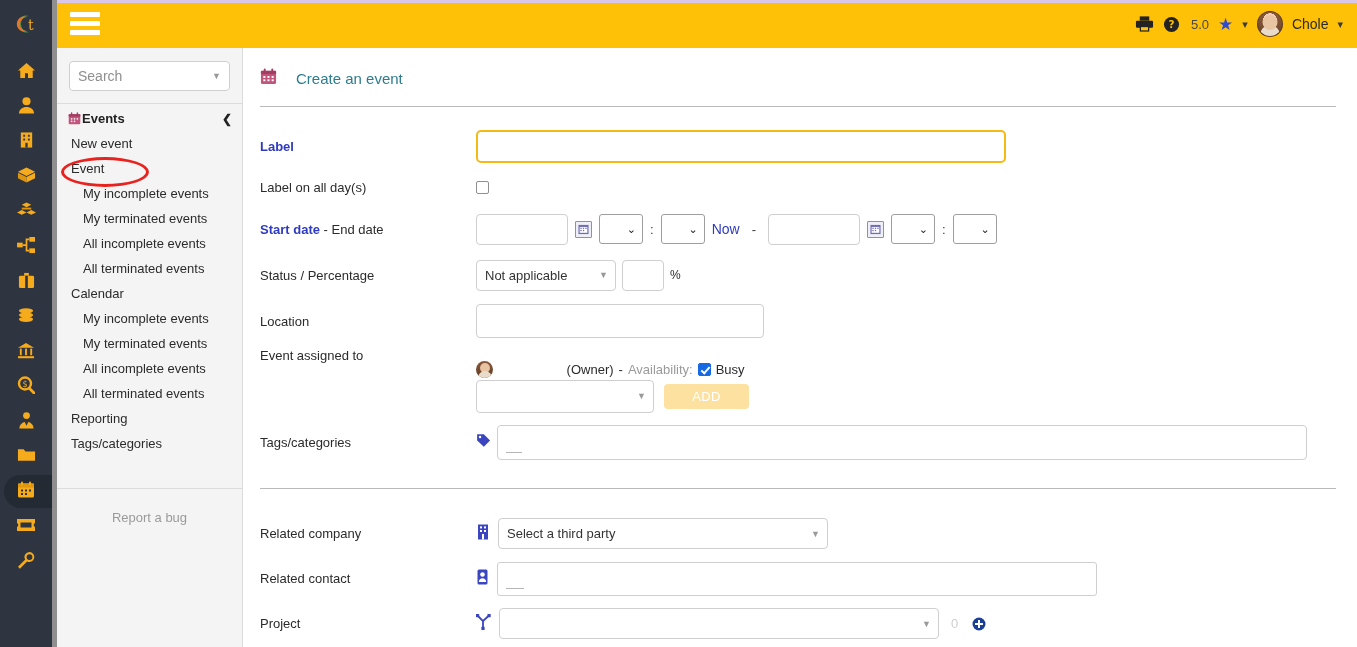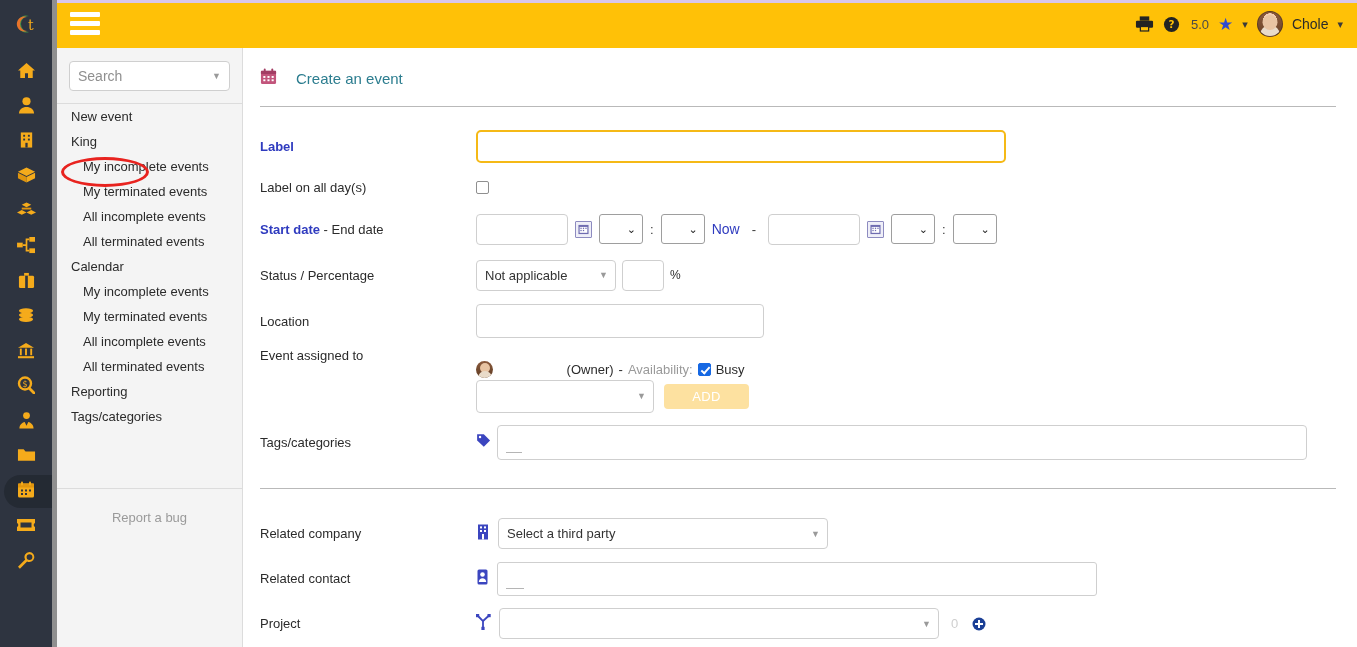--- a/index.html
+++ b/index.html
@@ -531,23 +531,42 @@
   <div class="navpanel">
     <div class="search-wrap">
       <div class="search-box">
         <input type="text" placeholder="Search" style="">
         <span class="search-caret">▼</span>
       </div>
     </div>
 
     <div class="nav-sep"></div>
 
+    <div class="nav-head">
+      <span class="cal-ico">
+        <svg width="13" height="13" viewBox="0 0 18 18">
+            <rect x="1" y="3" width="16" height="14" rx="1.5" fill="#c2557c"></rect>
+            <rect x="1" y="3" width="16" height="3.4" fill="#a23d63"></rect>
+            <rect x="4" y="0.5" width="2" height="4" rx="1" fill="#a23d63"></rect>
+            <rect x="12" y="0.5" width="2" height="4" rx="1" fill="#a23d63"></rect>
+            <g fill="#fff">
+              <rect x="4" y="8.5" width="2" height="2"></rect>
+              <rect x="8" y="8.5" width="2" height="2"></rect>
+              <rect x="12" y="8.5" width="2" height="2"></rect>
+              <rect x="4" y="12" width="2" height="2"></rect>
+              <rect x="8" y="12" width="2" height="2"></rect>
+            </g>
+          </svg>
+      </span>
+      <span>Events</span>
+      <span class="collapse">❮</span>
+    </div>
 
     <a class="nav-link" href="#">New event</a>
-    <a class="nav-link" href="#">King</a>
+    <a class="nav-link" href="#">Event</a>
     <a class="nav-link lvl2" href="#">My incomplete events</a>
     <a class="nav-link lvl2" href="#">My terminated events</a>
     <a class="nav-link lvl2" href="#">All incomplete events</a>
     <a class="nav-link lvl2" href="#">All terminated events</a>
     <a class="nav-link" href="#">Calendar</a>
     <a class="nav-link lvl2" href="#">My incomplete events</a>
     <a class="nav-link lvl2" href="#">My terminated events</a>
     <a class="nav-link lvl2" href="#">All incomplete events</a>
     <a class="nav-link lvl2" href="#">All terminated events</a>
     <a class="nav-link" href="#">Reporting</a>

